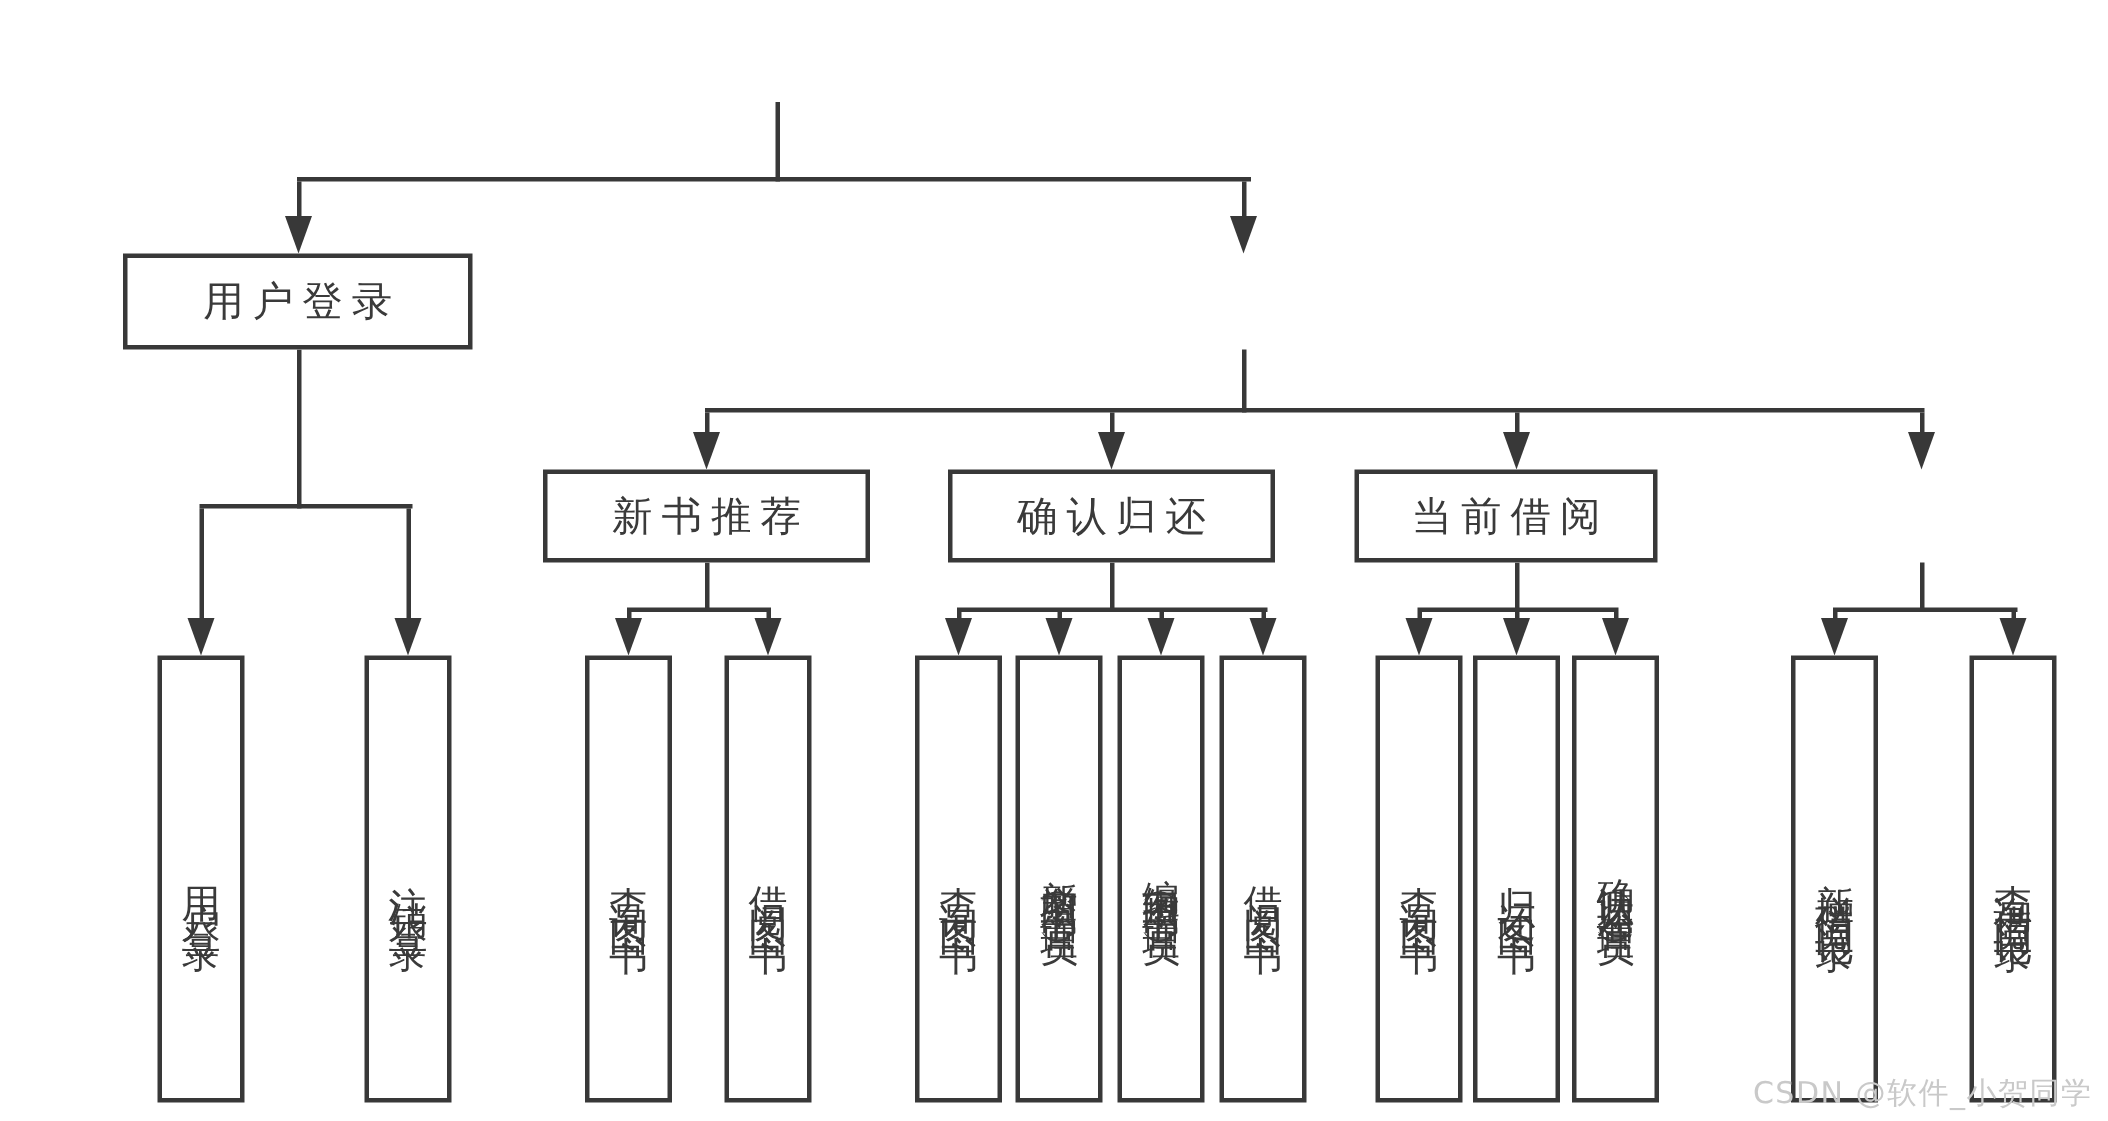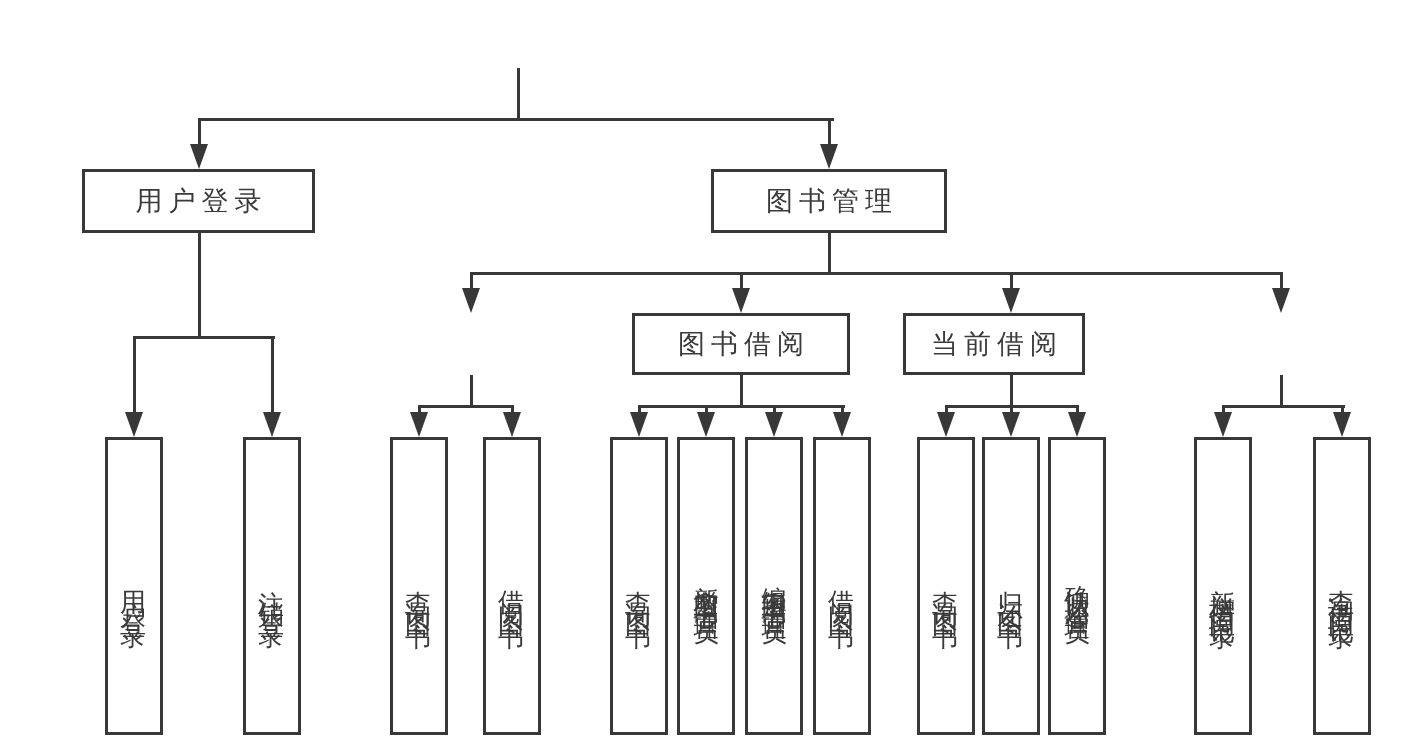--- a/index.html
+++ b/index.html
@@ -86,24 +86,24 @@
       <div class="arrow" style="left: 833px; top: 412px;"></div>
       <div class="arrow" style="left: 937px; top: 412px;"></div>
       <div class="arrow" style="left: 1002px; top: 412px;"></div>
       <div class="arrow" style="left: 1068px; top: 412px;"></div>
       <div class="arrow" style="left: 1214px; top: 412px;"></div>
       <div class="arrow" style="left: 1333px; top: 412px;"></div>
     </div>
 
 
   <div class="node h-node" style="left:82px; top:169px; width:233px; height:64px;">用户登录</div>
-  <div class="node h-node" style="left:711px; top:169px; width:236px; height:64px;">图书管理</div>
 
-  <div class="node h-node" style="left:632px; top:313px; width:218px; height:62px;">图书借阅</div>
-  <div class="node h-node" style="left:903px; top:313px; width:182px; height:62px;">当前借阅</div>
+  <div class="node h-node" style="left:362px; top:313px; width:218px; height:62px;">新书推荐</div>
+  <div class="node h-node" style="left:632px; top:313px; width:218px; height:62px;">确认归还</div>
+  <div class="node h-node" style="left:903px; top:313px; width:202px; height:62px;">当前借阅</div>
 
   <div class="node leaf" style="left:105px; top:437px; width:58px; height:298px;">
     <span class="vtext">用户登录</span>
   </div>
   <div class="node leaf" style="left:243px; top:437px; width:58px; height:298px;">
     <span class="vtext">注销登录</span>
   </div>
 
   <div class="node leaf" style="left:390px; top:437px; width:58px; height:298px;">
     <span class="vtext">查询图书</span>
@@ -135,13 +135,14 @@
     <span class="vtext">确认归还（管理员）</span>
   </div>
 
   <div class="node leaf chars6" style="left:1194px; top:437px; width:58px; height:298px;">
     <span class="vtext">新增借阅记录</span>
   </div>
   <div class="node leaf chars6" style="left:1313px; top:437px; width:58px; height:298px;">
     <span class="vtext">查询借阅记录</span>
   </div>
 
+  <div class="watermark">CSDN @软件_小贺同学</div>
 </div>
 
 </body></html>

